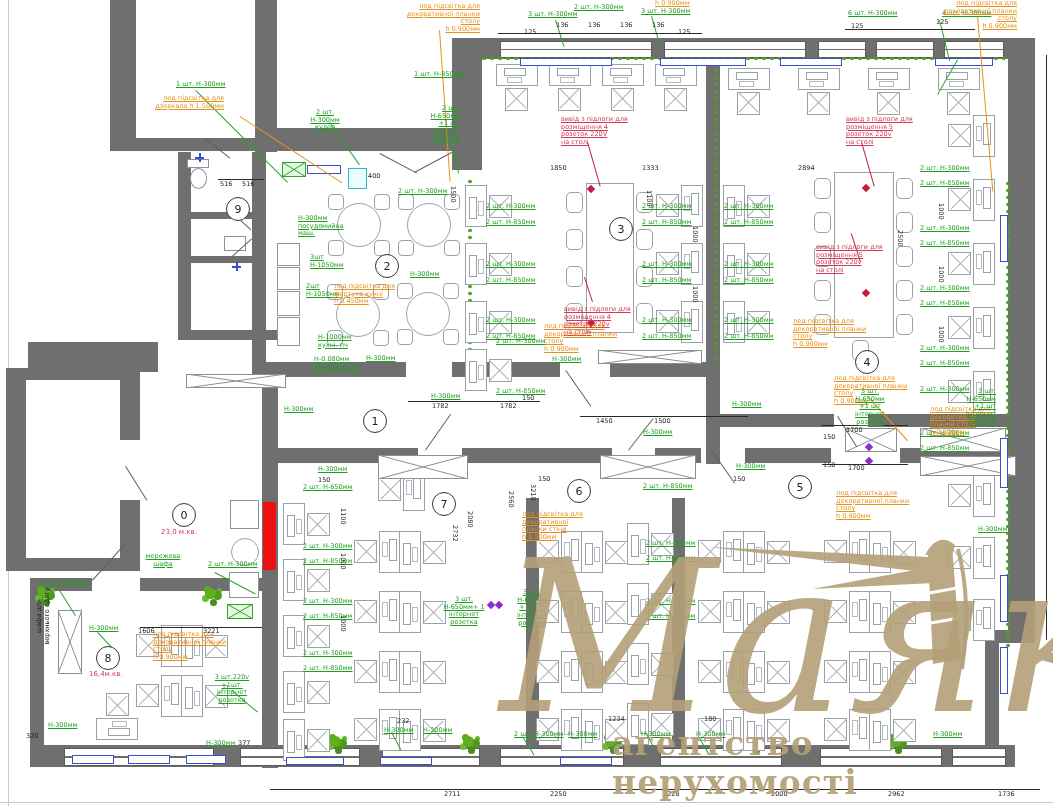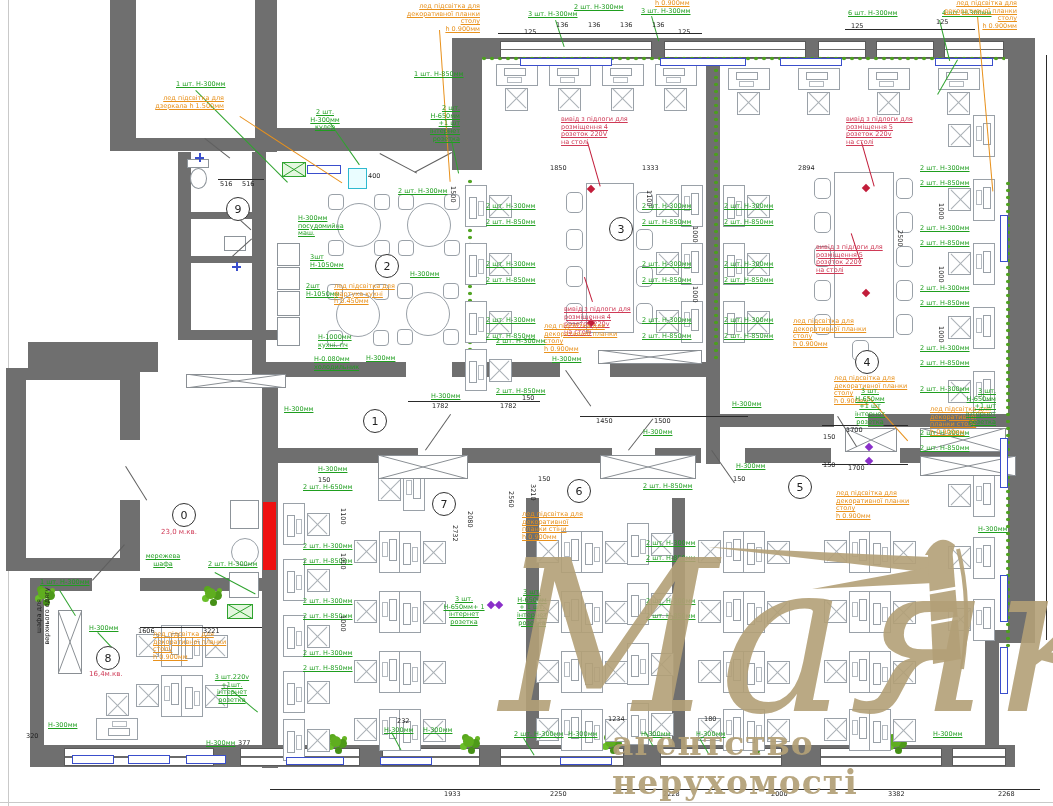--- a/index.html
+++ b/index.html
@@ -1241,26 +1241,26 @@
     <div class="dim" style="left: 823px; top: 434px;">150</div>
     <div class="dim" style="left: 848px; top: 465px;">1700</div>
     <div class="dim" style="left: 823px; top: 462px;">150</div>
     <div class="dim" style="left: 318px; top: 477px;">150</div>
     <div class="dim" style="left: 538px; top: 476px;">150</div>
     <div class="dim" style="left: 733px; top: 476px;">150</div>
     <div class="dim" style="left: 397px; top: 718px;">232</div>
     <div class="dim" style="left: 608px; top: 716px;">1234</div>
     <div class="dim" style="left: 704px; top: 716px;">180</div>
     <div class="dim" style="left: 322px; top: 836px;">2715</div>
-    <div class="dim" style="left: 444px; top: 791px;">1933</div>
+    <div class="dim" style="left: 444px; top: 791px;">2711</div>
     <div class="dim" style="left: 550px; top: 791px;">2250</div>
     <div class="dim" style="left: 663px; top: 791px;">2228</div>
     <div class="dim" style="left: 771px; top: 791px;">2000</div>
-    <div class="dim" style="left: 888px; top: 791px;">3382</div>
-    <div class="dim" style="left: 998px; top: 791px;">2268</div>
+    <div class="dim" style="left: 888px; top: 791px;">2962</div>
+    <div class="dim" style="left: 998px; top: 791px;">1736</div>
     <div class="dim" style="left: 138px; top: 628px;">1606</div>
     <div class="dim" style="left: 203px; top: 628px;">3221</div>
     <div class="dim" style="left: 26px; top: 733px;">320</div>
     <div class="dim" style="left: 238px; top: 740px;">377</div>
     <div class="dim" style="left: 456px; top: 186px; transform: rotate(90deg);">1500</div>
     <div class="dim" style="left: 903px; top: 230px; transform: rotate(90deg);">2500</div>
     <div class="dim" style="left: 536px; top: 484px; transform: rotate(90deg);">3210</div>
     <div class="dim" style="left: 514px; top: 491px; transform: rotate(90deg);">2560</div>
     <div class="dim" style="left: 473px; top: 511px; transform: rotate(90deg);">2080</div>
     <div class="dim" style="left: 458px; top: 525px; transform: rotate(90deg);">2732</div>

